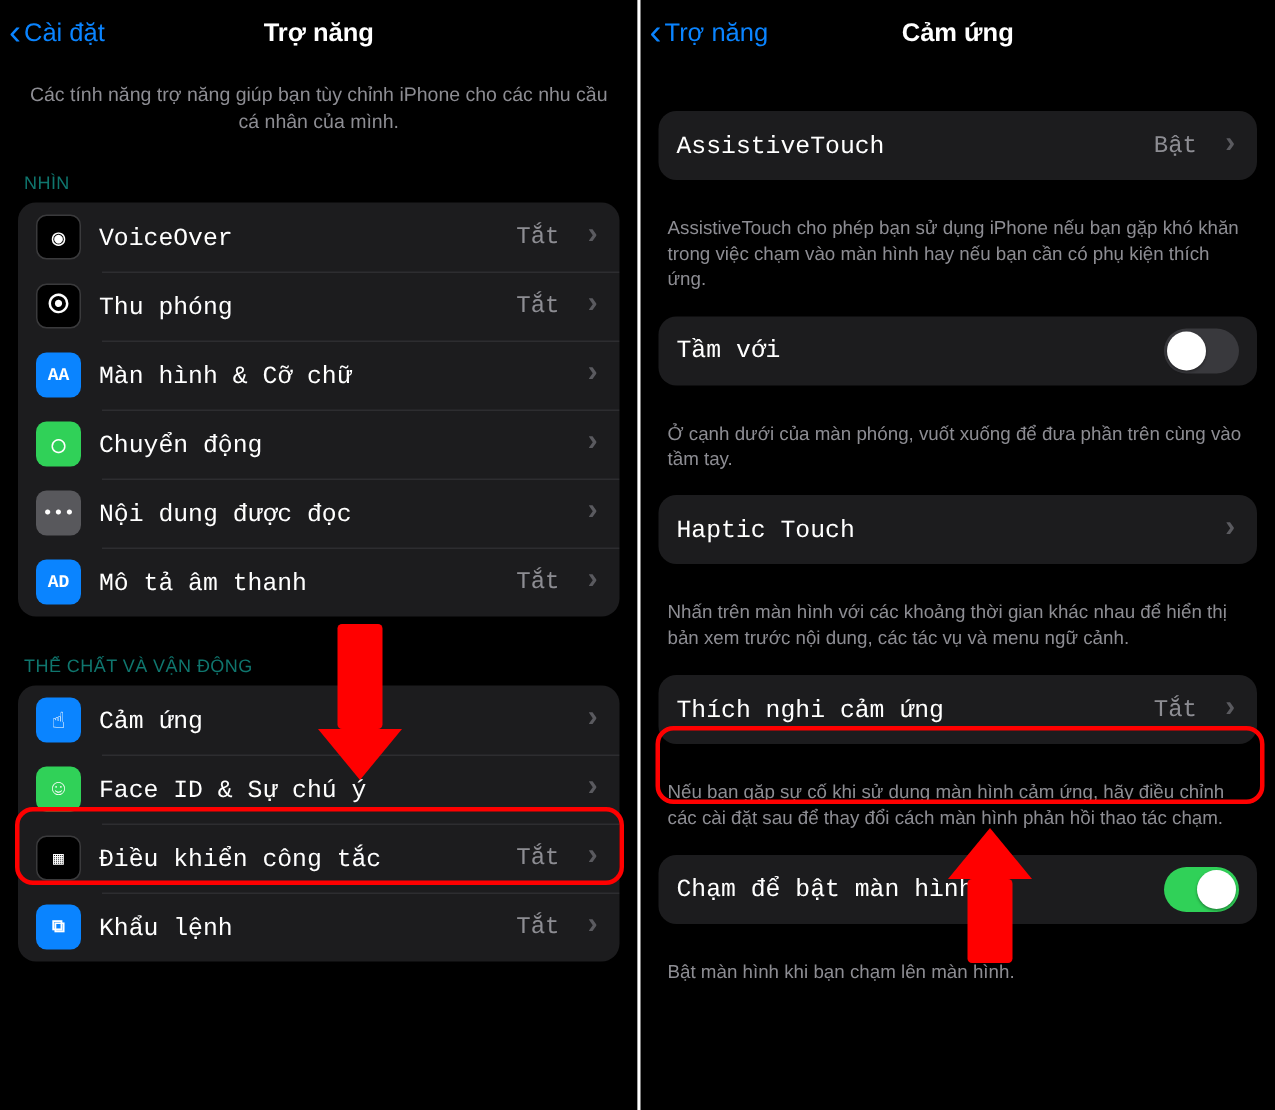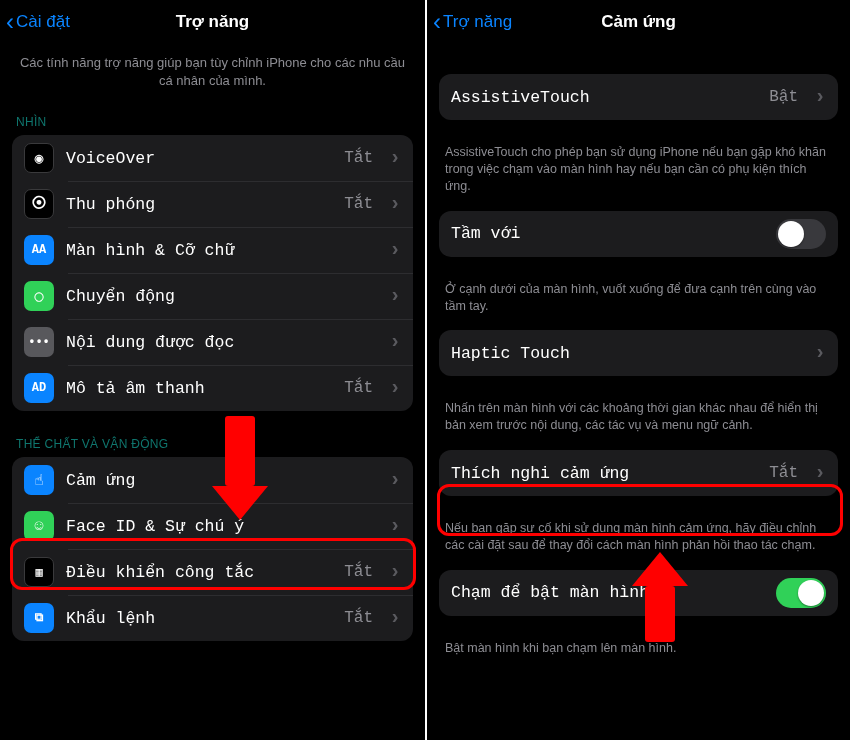--- a/index.html
+++ b/index.html
@@ -306,21 +306,21 @@
     <div class="footer-note">AssistiveTouch cho phép bạn sử dụng iPhone nếu bạn gặp khó khăn trong việc chạm vào màn hình hay nếu bạn cần có phụ kiện thích ứng.</div>
 
     <div class="group">
       <div class="row">
         <div class="row-label">Tầm với</div>
         <div class="switch off">
             <div class="knob"></div>
           </div>
       </div>
     </div>
-    <div class="footer-note">Ở cạnh dưới của màn hình, vuốt xuống để đưa cạnh trên cùng vào tầm tay.</div>
+    <div class="footer-note">Ở cạnh dưới của màn phóng, vuốt xuống để đưa phần trên cùng vào tầm tay.</div>
 
     <div class="group">
       <div class="row">
         <div class="row-label">Haptic Touch</div>
         <div class="row-chevron">›</div>
       </div>
     </div>
     <div class="footer-note">Nhấn trên màn hình với các khoảng thời gian khác nhau để hiển thị bản xem trước nội dung, các tác vụ và menu ngữ cảnh.</div>
 
     <div class="group">

